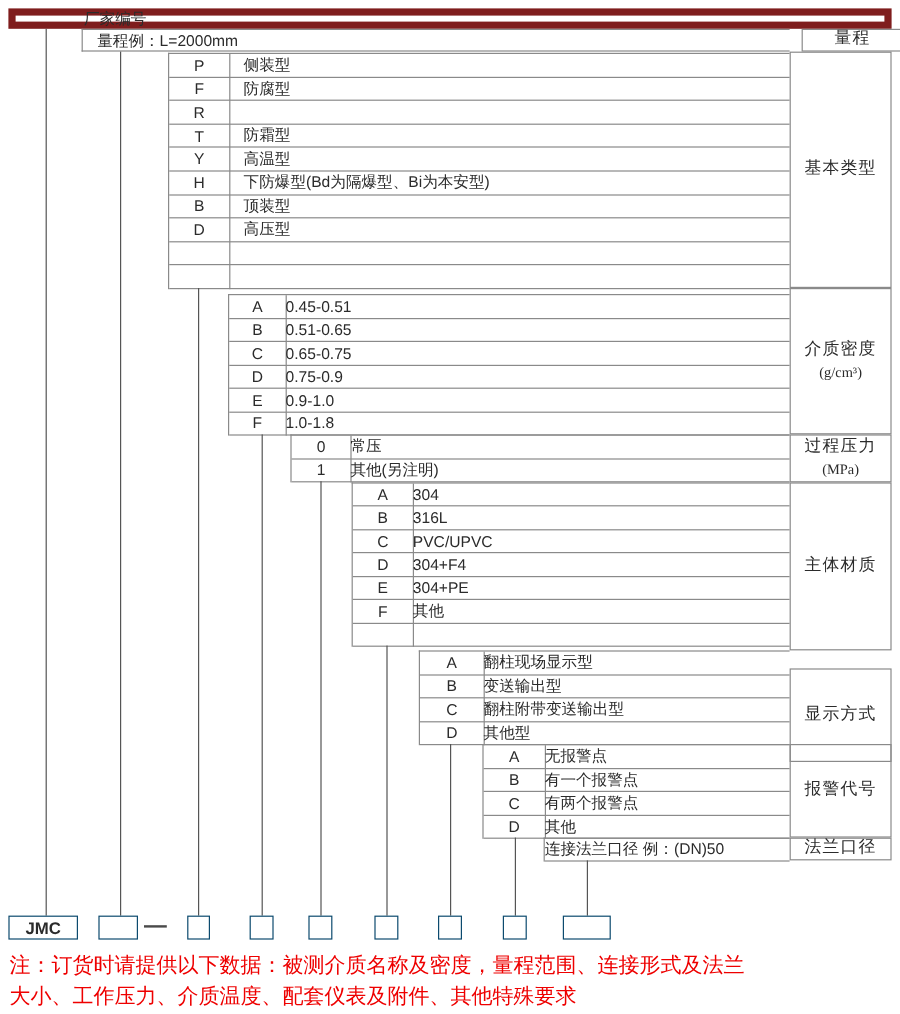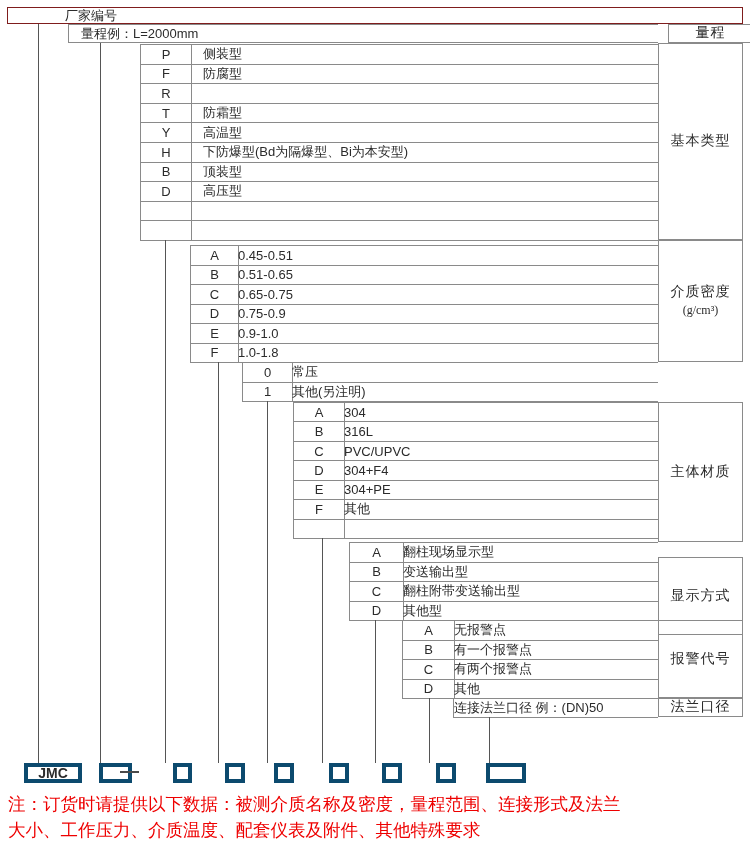--- a/index.html
+++ b/index.html
@@ -2,21 +2,21 @@
 <html><head>
 <meta charset="utf-8">
 <style>
   html,body{margin:0;padding:0;background:#fff;}
   #stage{
     position:relative;width:750px;height:845px;background:#fff;overflow:hidden;
     font-family:"Liberation Sans",sans-serif;color:#2b2b2b;
   }
   .abs{position:absolute;box-sizing:border-box;}
   
-  #topbox{left:7px;top:7px;width:736px;height:17px;border:1px solid #7f1d1d;
+  #topbox{left:7px;top:7px;width:736px;height:17px;border:6px solid #7f1d1d;
           display:flex;align-items:center;padding-left:57px;font-size:13px;}
   
   #rangerow{left:68px;top:24px;width:590px;height:19px;border:1px solid #8a8a8a;border-right:none;
           display:flex;align-items:center;padding-left:12px;font-size:13px;text-align:center;}
   
   .tbl{position:absolute;box-sizing:border-box;border-left:1px solid #8a8a8a;border-top:1px solid #8a8a8a;}
   .tbl .row{position:relative;display:flex;align-items:center;box-sizing:border-box;
             border-bottom:1px solid #8a8a8a;font-size:13px;}
   .tbl .code{text-align:center;flex:0 0 auto;}
   .tbl .desc{white-space:nowrap;}
@@ -29,22 +29,22 @@
   #t-alarm{left:402px;top:620px;width:256px;} #t-alarm .row{height:19.5px;} #t-alarm .vdiv{left:51px;} #t-alarm .code{width:51px;}
   #t-flange{left:453px;top:698px;width:205px;} #t-flange .row{height:19px;}
   
   .lbl{position:absolute;box-sizing:border-box;left:658px;width:85px;border:1px solid #8a8a8a;
        display:flex;flex-direction:column;align-items:center;justify-content:center;
        font-family:"Liberation Serif",serif;font-size:14px;letter-spacing:1px;line-height:1.35;}
   .lbl .unit{font-size:12px;letter-spacing:0;text-align:center;}
   
   .leader{position:absolute;width:0;border-left:1px solid #555;}
   
-  .mbox{position:absolute;box-sizing:border-box;top:763px;height:20px;border:4px solid #0c4a6e;
-        display:flex;align-items:center;justify-content:center;font-size:14px;font-weight:bold;margin-left:17px;}
+  .mbox{position:absolute;box-sizing:border-box;top:763px;height:20px;border:1px solid #0c4a6e;
+        display:flex;align-items:center;justify-content:center;font-size:14px;font-weight:bold;}
   #dash{position:absolute;left:120px;top:771px;width:19px;border-top:2px solid #4a4a4a;}
   
   #note{position:absolute;left:8px;top:791px;width:742px;font-size:17.5px;font-weight:normal;
         line-height:26px;color:#ee0000;}
 </style>
 </head>
 <body>
 
 <div id="stage">
 
@@ -219,20 +219,24 @@
 
   <div class="lbl" style="top:24px;height:19px;margin-left:10px;">
       <span>量程</span>
     </div>
   <div class="lbl" style="top:43px;height:197px;">
       <span>基本类型</span>
     </div>
   <div class="lbl" style="top:240px;height:122px;">
       <span>介质密度</span>
       <span class="unit">(g/cm³)</span>
+    </div>
+  <div class="lbl" style="top:362px;height:40px;">
+      <span>过程压力</span>
+      <span class="unit">(MPa)</span>
     </div>
   <div class="lbl" style="top:402px;height:140px;">
       <span>主体材质</span>
     </div>
   <div class="lbl" style="top:557px;height:78px;">
       <span>显示方式</span>
     </div>
   <div class="lbl" style="top:620px;height:78px;">
       <span>报警代号</span>
     </div>

